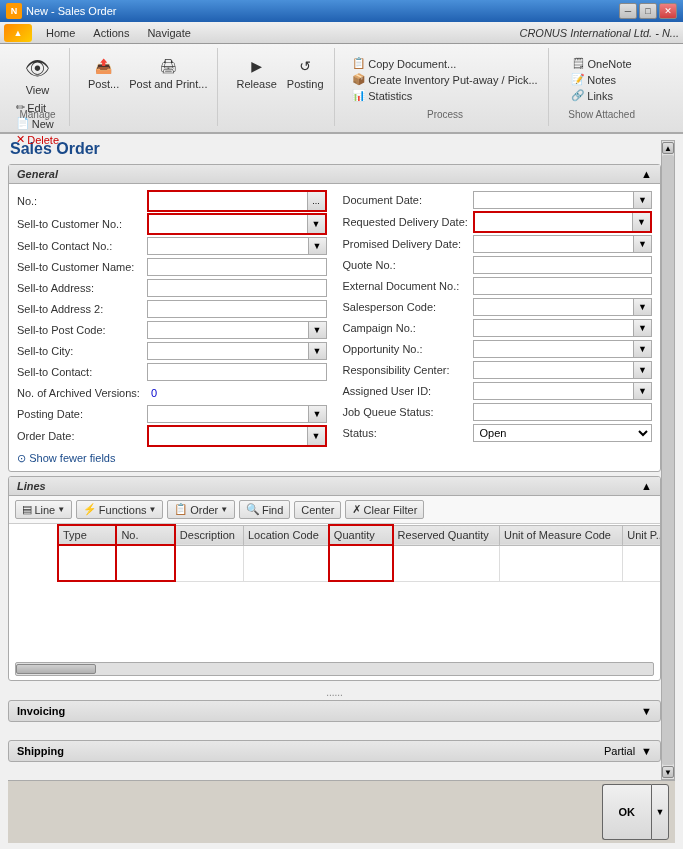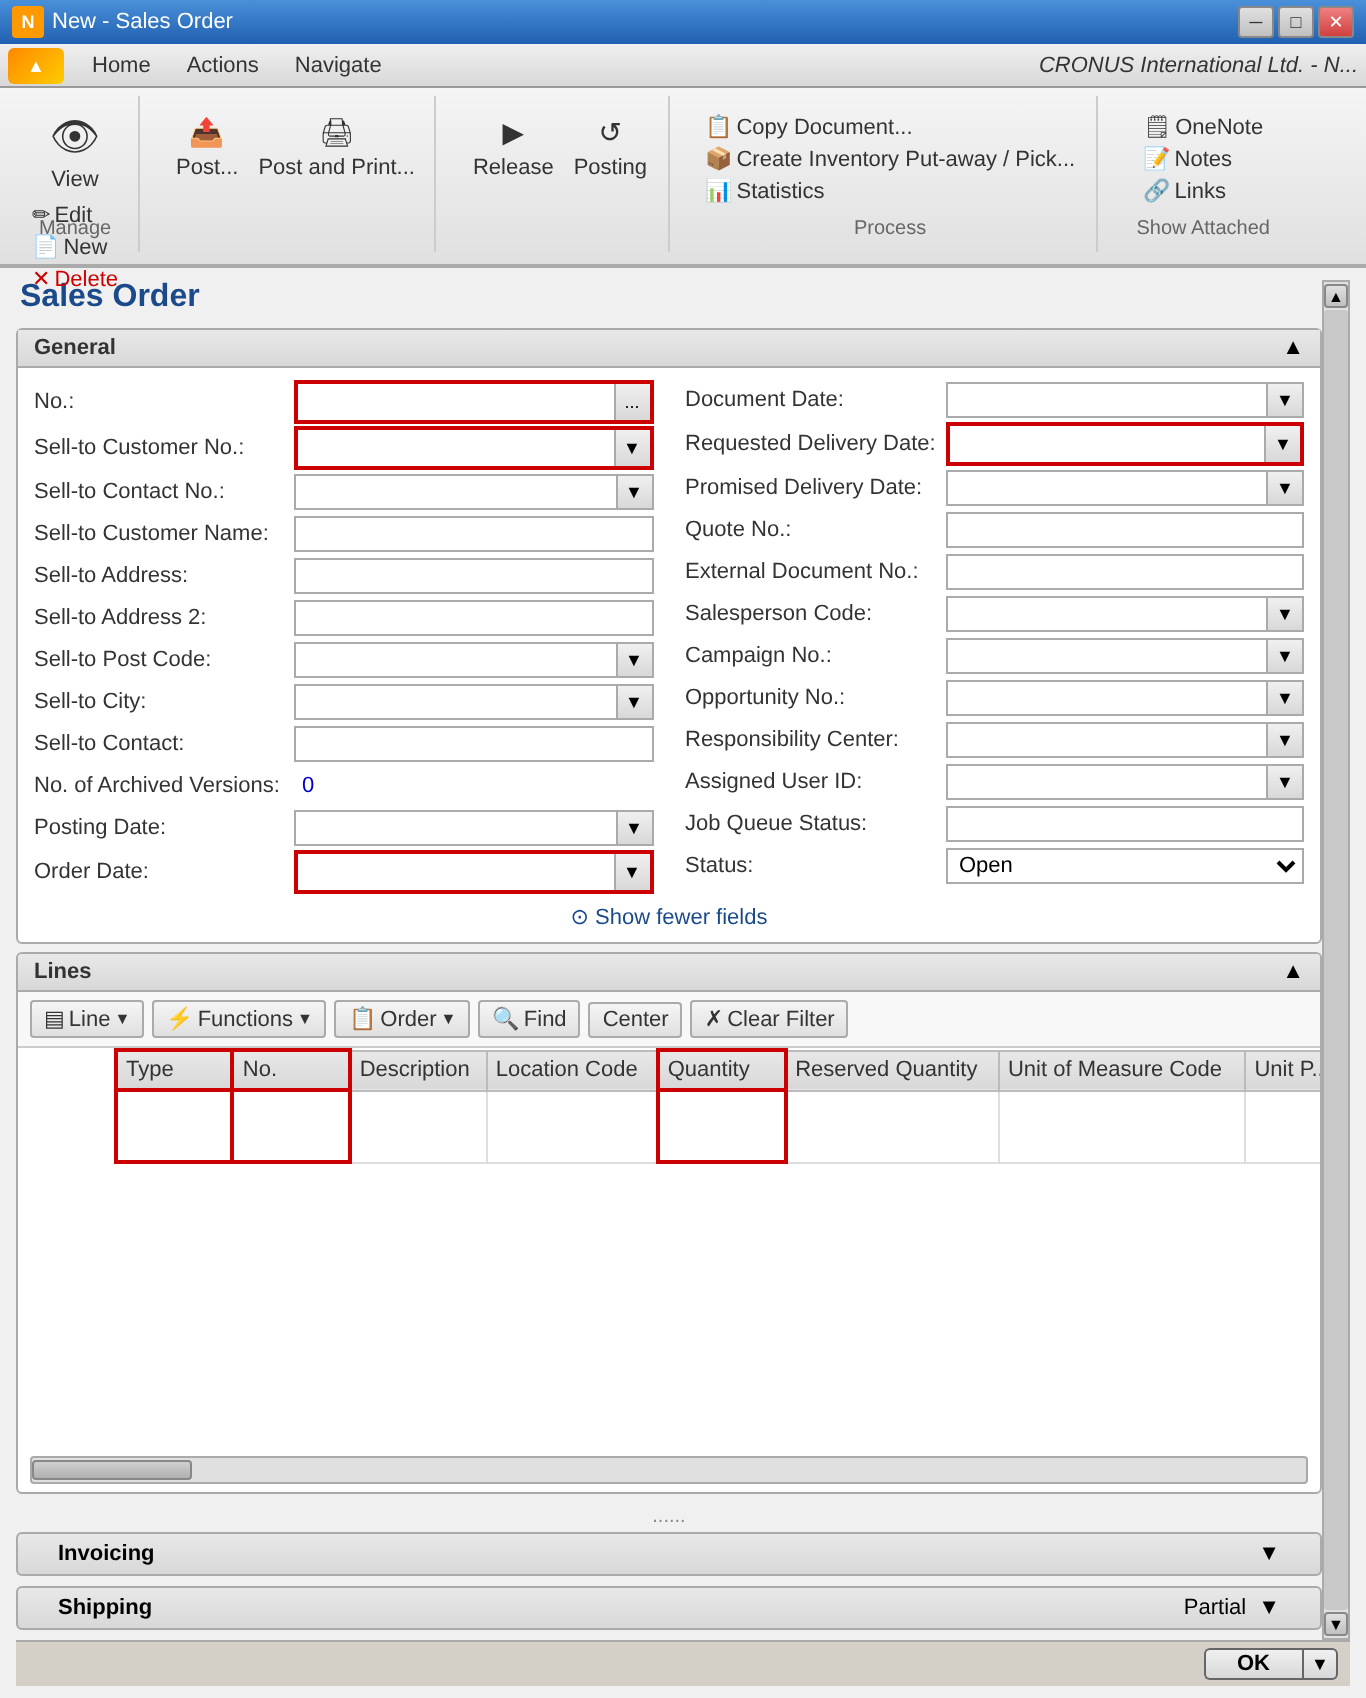--- a/index.html
+++ b/index.html
@@ -127,20 +127,21 @@
       margin-bottom: 4px;
     }
     .section-header {
       background: linear-gradient(to bottom, #e8e8e8, #d8d8d8);
       border-bottom: 1px solid #aaa;
       padding: 3px 8px;
       display: flex;
       justify-content: space-between;
       align-items: center;
       cursor: pointer;
+      font-style: italic;
     }
     .section-header-title { font-weight: bold; font-size: 11px; color: #333; }
     .section-body { padding: 6px 8px; }
 
     
     .form-grid {
       display: grid;
       grid-template-columns: 1fr 1fr;
       gap: 2px 16px;
     }
@@ -235,25 +236,25 @@
       border: 1px solid #ddd;
       padding: 2px 4px;
       height: 22px;
     }
 
     
     .bottom-section {
       display: flex;
       align-items: center;
       justify-content: space-between;
-      padding: 4px 20px;
+      padding: 4px 8px;
       background: linear-gradient(to bottom, #e8e8e8, #d8d8d8);
       border: 1px solid #aaa;
       border-radius: 3px;
-      margin-bottom: 5px;
+      margin-bottom: 18px;
       cursor: pointer;
     }
     .bottom-section-title { font-weight: bold; font-size: 11px; }
     .bottom-section-right { display: flex; align-items: center; gap: 6px; font-size: 11px; }
     .scroll-track {
       height: 14px;
       background: #e0e0e0;
       border: 1px solid #aaa;
       border-radius: 2px;
       position: relative;
@@ -274,21 +275,21 @@
     .ok-bar {
       display: flex;
       justify-content: flex-end;
       padding: 3px 6px;
       background: #d4d0c8;
       border-top: 1px solid #aaa;
       margin-top: auto;
     }
     .ok-btn-group { display: flex; }
     .ok-btn {
-      padding: 1px 16px;
+      padding: 21px 16px;
       background: linear-gradient(to bottom, #f0f0f0, #d8d8d8);
       border: 1px solid #666;
       border-right: none;
       border-radius: 3px 0 0 3px;
       cursor: pointer;
       font-size: 11px;
       font-weight: bold;
     }
     .ok-dropdown-btn {
       width: 18px;
@@ -613,21 +614,21 @@
                 <div style="flex:1; display:flex;">
                   <select class="field-select">
                     <option>Open</option>
                     <option>Released</option>
                   </select>
                 </div>
               </div>
             </div>
           </div>
 
-          <div style="text-align:center; margin-top:4px; color:#1a4a8a; cursor:pointer;">
+          <div style="text-align:left; margin-top:4px; color:#1a4a8a; cursor:pointer;">
             <span>⊙</span>
             <span>Show fewer fields</span>
           </div>
         </div>
       </div>
 
       <div class="section" style="flex:1; overflow:hidden; display:flex; flex-direction:column;">
         <div class="section-header">
           <span class="section-header-title">Lines</span>
           <span>▲</span>

